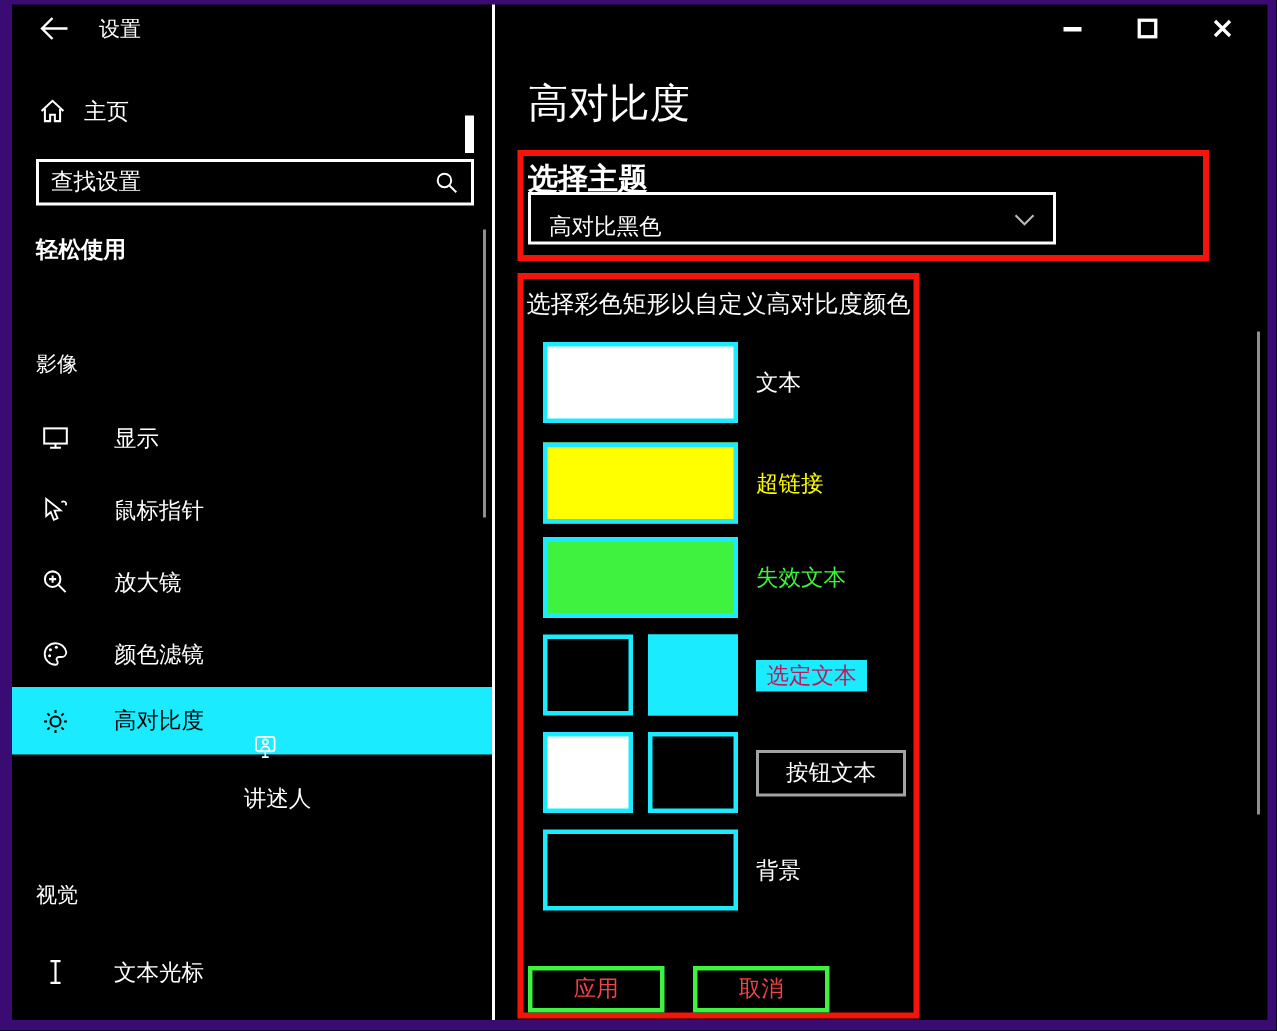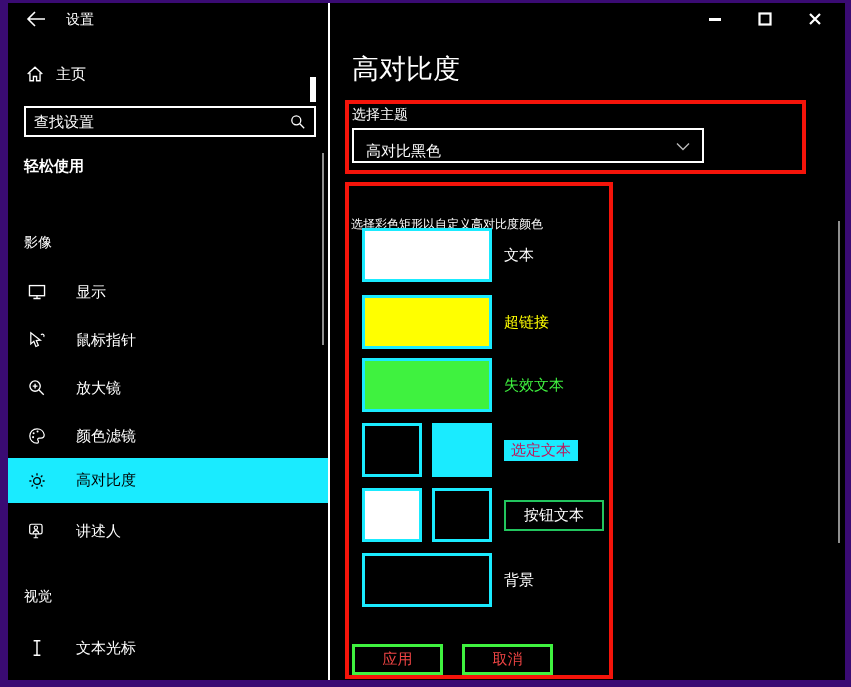--- a/index.html
+++ b/index.html
@@ -22,52 +22,52 @@
     color:#fff; font-size:15px; font-family:inherit; }
   .searchbox input::placeholder { color:#fff; opacity:1; }
   .ease-heading { position:absolute; left:16px; top:154px; font-size:15px; font-weight:bold; }
   .group-label { position:absolute; left:16px; font-size:14px; }
   .g1 { top:231px; } .g2 { top:585px; }
   .nav-row { position:absolute; left:0; width:320px; height:34px; display:flex;
     align-items:center; padding-left:20px; gap:16px; cursor:pointer; color:#fff; }
   .nav-row .lbl { font-size:15px;margin-left:14px; }
   .nav-row.selected { background:#1aebff; color:#000; height:45px; }
   .r-display { top:272px; } .r-mouse { top:320px; } .r-mag { top:368px; }
-  .r-filter { top:416px; } .r-hc { top:455px; } .r-narr { top:511px; }
+  .r-filter { top:416px; } .r-hc { top:455px; } .r-narr { top:486px;flex-direction:column; }
   .r-cursor { top:628px; }
   .sb-thumb-white { position:absolute; left:302px; top:74px; width:6px; height:25px; background:#fff; }
   .sb-thumb-gray { position:absolute; left:314px; top:150px; width:2px; height:192px; background:#8f8f8f; }
   
   .main { flex:1; position:relative; color:#fff; }
   .win-controls { position:absolute; top:7px; left:376px; display:flex; gap:32px; }
   .win-btn { width:18px; height:18px; display:flex; align-items:center; justify-content:center; cursor:pointer; }
   .page-title { position:absolute; left:22px; top:48px; font-size:27px; font-weight:normal; }
   .annot { position:absolute; border:4px solid #f5140a; pointer-events:none; }
   .annot1 { left:15px; top:97px; width:461px; height:74px; }
   .annot2 { left:15px; top:179px; width:268px; height:497px; }
-  .theme-label { position:absolute; left:22px; top:103px; font-size:14px; }
+  .theme-label { position:absolute; left:22px; top:103px; font-size:20px;font-weight:bold; }
   .dropdown { position:absolute; left:22px; top:125px; width:352px; height:35px;
     border:2px solid #fff; background:#000; display:flex; align-items:flex-start;
     padding:12px 12px; cursor:pointer; }
   .dropdown .val { flex:1; font-size:15px; }
-  .colors-label { position:absolute; left:21px; top:190px; font-size:12px;margin-top:23px; }
+  .colors-label { position:absolute; left:21px; top:190px; font-size:16px; }
   .sw-row { position:absolute; left:32px; height:54px; display:flex; align-items:center; }
   .sw1 { top:225px; } .sw2 { top:292px; } .sw3 { top:355px; }
   .sw4 { top:420px; } .sw5 { top:485px; } .sw6 { top:550px; }
   .swatch { width:130px; height:54px; border:3px solid #1aebff; cursor:pointer; flex:0 0 130px; }
   .sq { width:60px; height:54px; border:3px solid #1aebff; cursor:pointer; flex:0 0 60px; }
   .sq + .sq { margin-left:10px; }
   .pair { display:flex; width:130px; flex:0 0 130px; }
   .fill-white { background:#fff; } .fill-yellow { background:#ffff00; }
   .fill-green { background:#3ff23f; } .fill-black { background:#000; }
   .fill-cyan { background:#1aebff; }
   .sw-lbl { margin-left:12px; font-size:15px; }
   .c-white { color:#fff; } .c-yellow { color:#ffff00; } .c-green { color:#3ff23f; }
   .chip { margin-left:12px; background:#1aebff; color:#be185d; font-size:15px; padding:1px 7px; }
-  .btn-sample { margin-left:12px; width:100px; height:31px; border:2px solid #22c55e;
+  .btn-sample { margin-left:12px; width:100px; height:31px; border:2px solid #a3a3a3;
     color:#fff; font-size:15px; display:flex; align-items:center; justify-content:center;
     background:#000; cursor:pointer; }
   .action-btn { position:absolute; top:641px; width:91px; height:31px;
     border:3px solid #3ff23f; color:#ef4444; background:#000; font-size:15px;
     display:flex; align-items:center; justify-content:center; cursor:pointer;
     font-family:inherit; }
   .apply { left:22px; } .cancel { left:132px; }
   .main-thumb { position:absolute; left:508px; top:218px; width:2px; height:322px; background:#8f8f8f; }
   svg { display:block; }
 </style>

